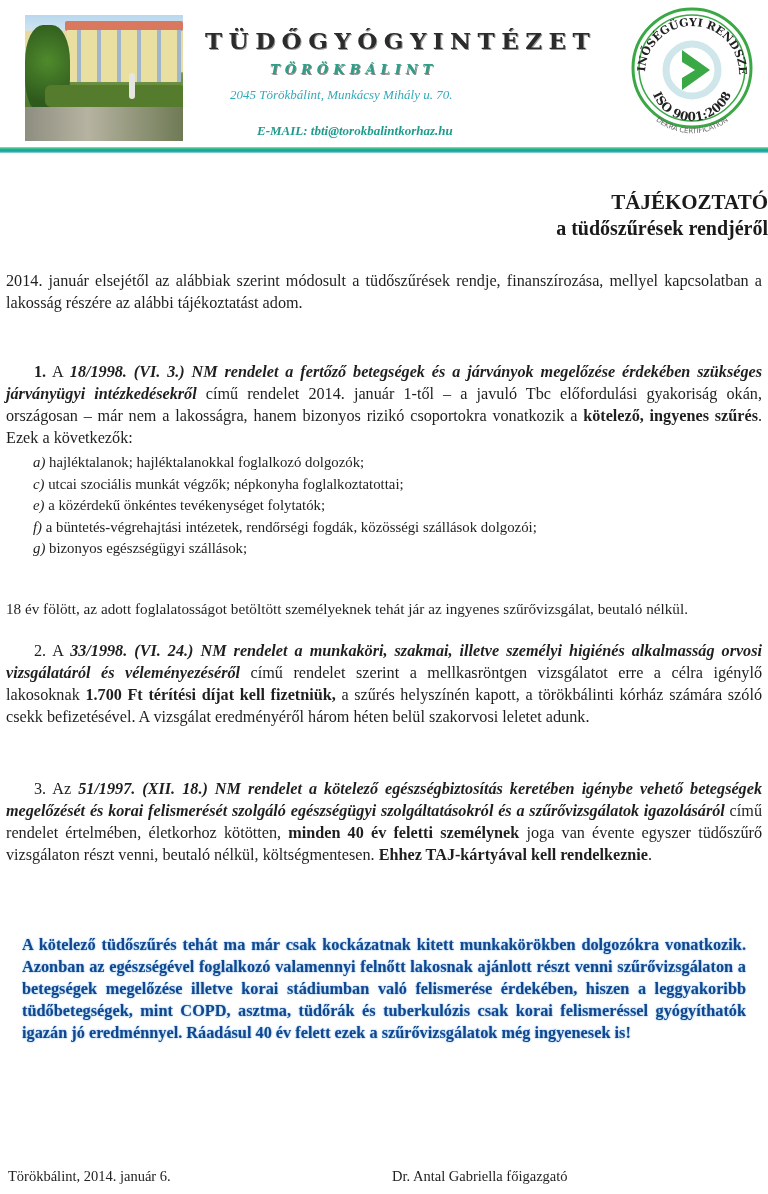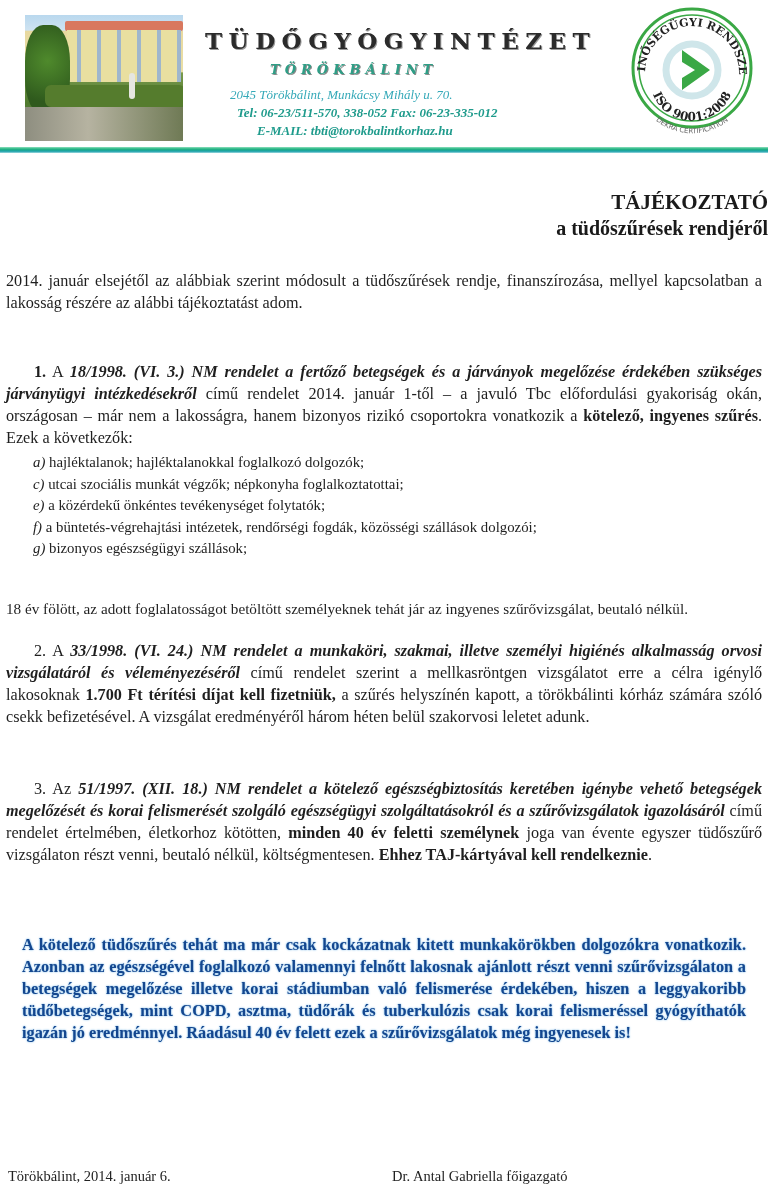--- a/index.html
+++ b/index.html
@@ -65,26 +65,20 @@
     <div class="building"></div>
     <div class="tree1"></div>
     <div class="hedge"></div>
     <div class="statue"></div>
     <div class="path"></div>
   </div>
 
   <div class="title-main">TÜDŐGYÓGYINTÉZET</div>
   <div class="title-sub">TÖRÖKBÁLINT</div>
   <div class="addr l1">2045 Törökbálint, Munkácsy Mihály u. 70.</div>
-  <div class="addr l2">
-    <span>Tel:</span>
-    <span>06-23/511-570, 338-052</span>
-    <span>Fax:</span>
-    <span>06-23-335-012</span>
-  </div>
   <div class="addr l3">
     <span class="label">E-MAIL:</span>
     <span>tbti@torokbalintkorhaz.hu</span>
   </div>
 
   <svg class="cert" viewBox="0 0 134 134">
     <defs>
       <path id="arcTop" d="M 20 67 A 47 47 0 0 1 114 67"></path>
       <path id="arcBot" d="M 10 80 A 58 58 0 0 0 124 80"></path>
       <path id="arcIso" d="M 26 82 A 42 42 0 0 0 108 82"></path>

